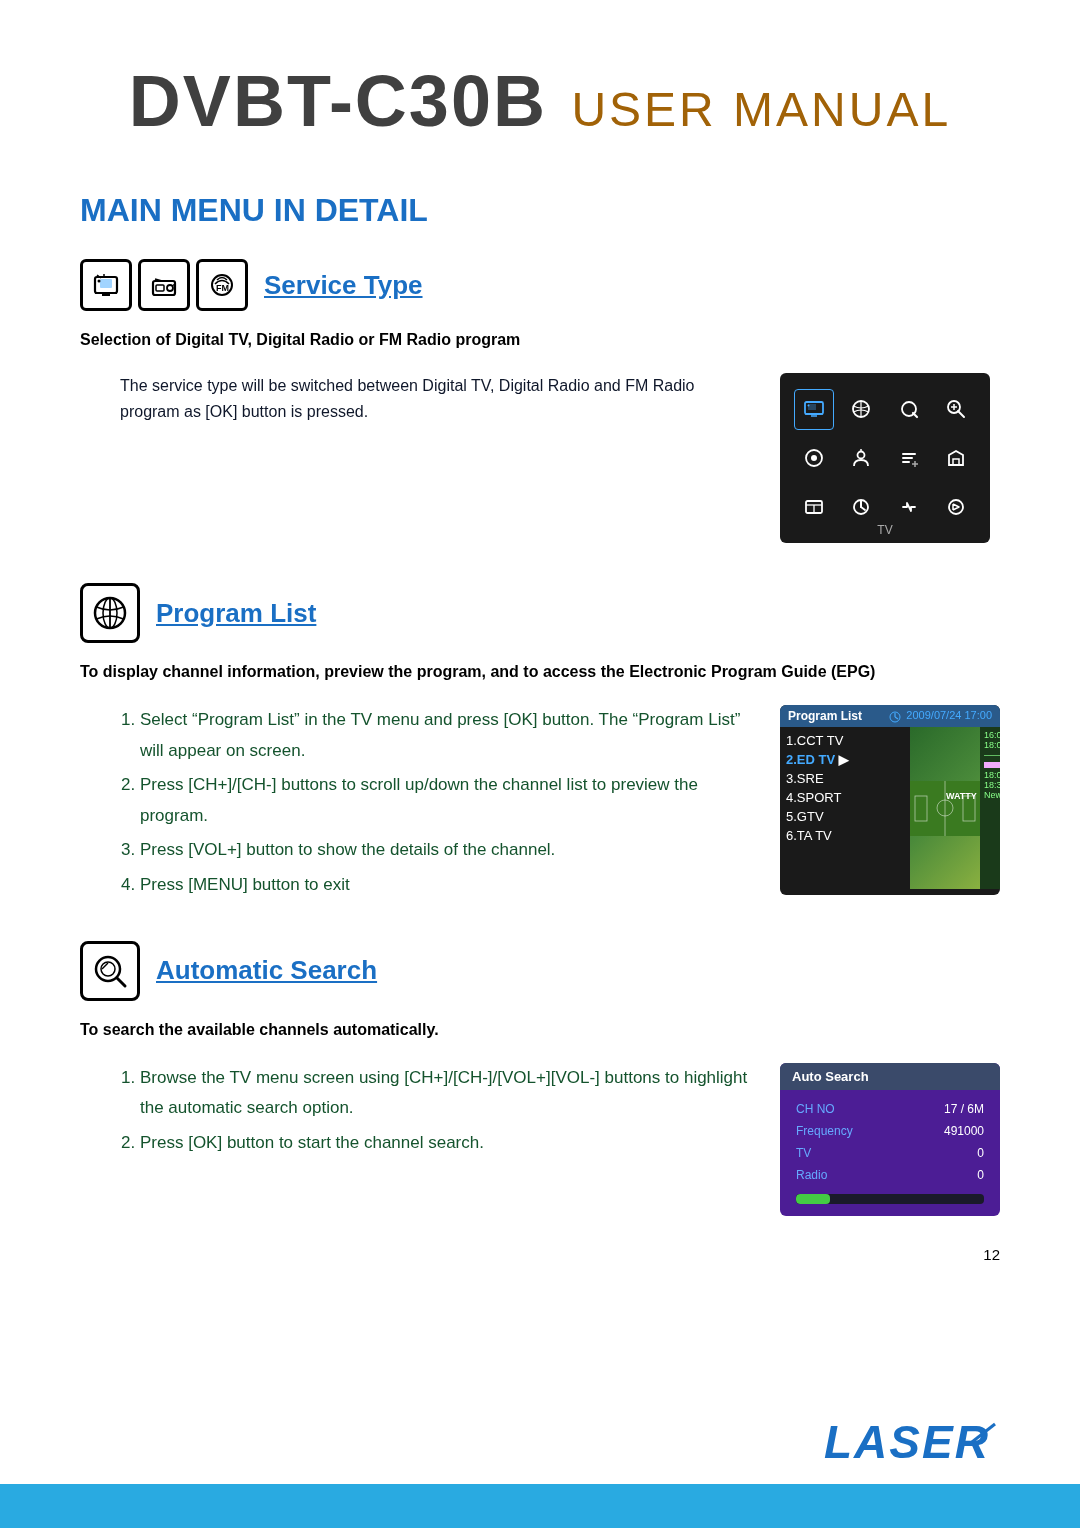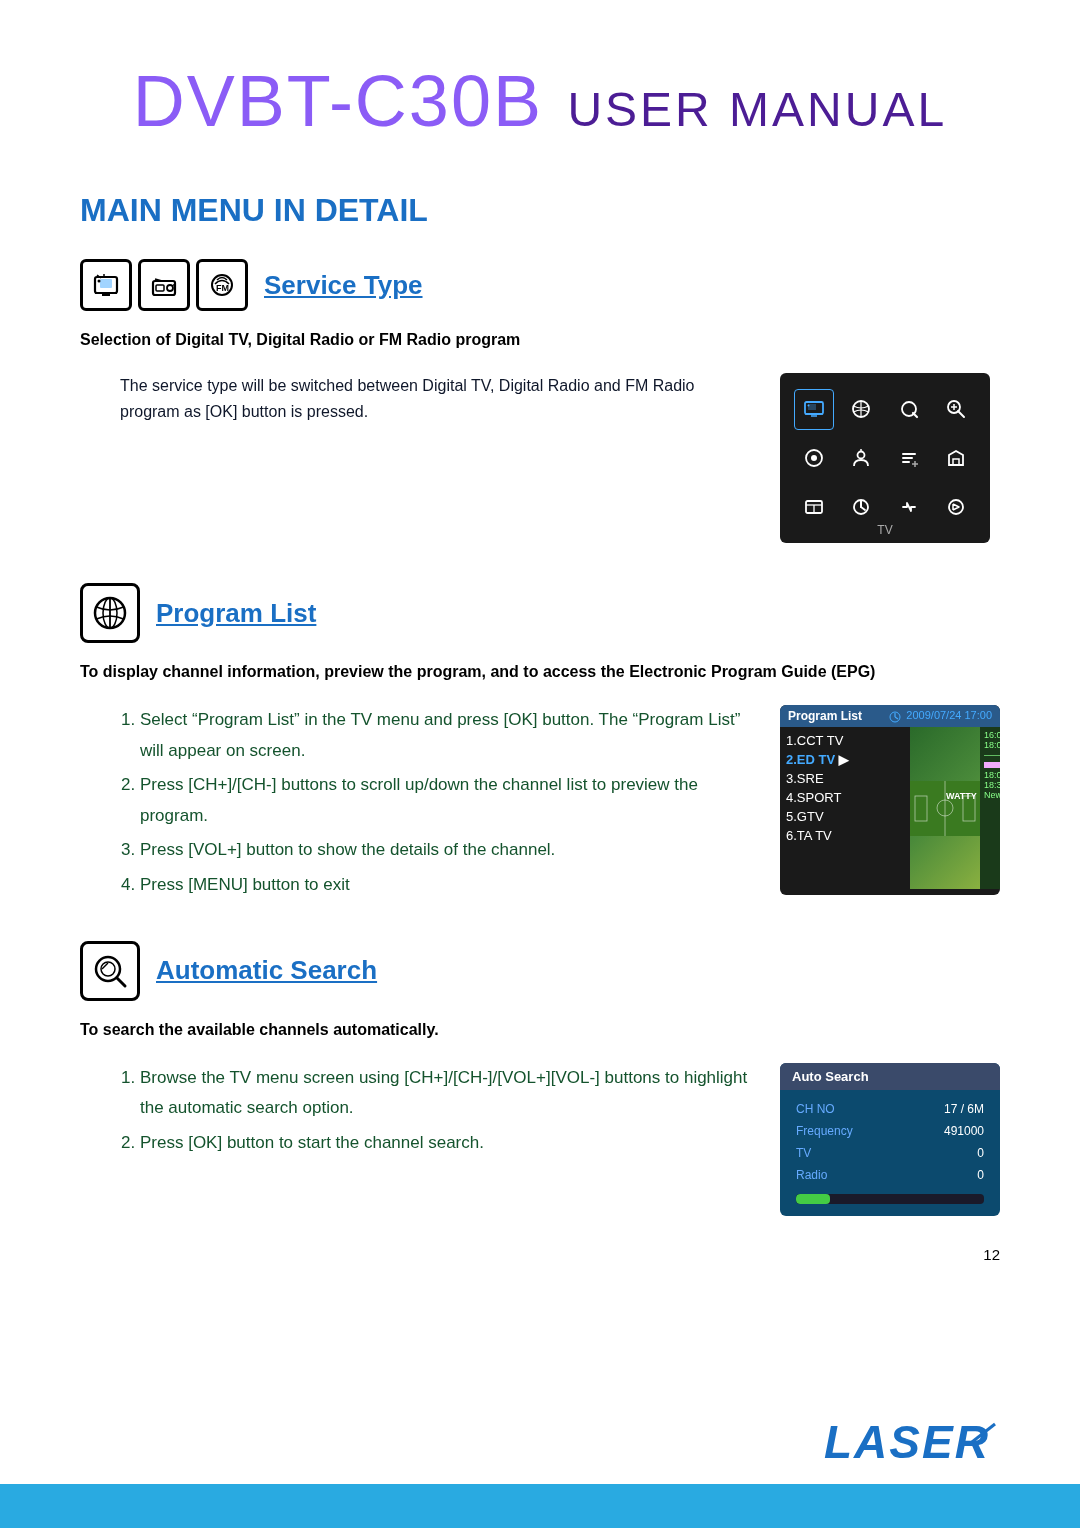--- a/index.html
+++ b/index.html
@@ -20,29 +20,29 @@
     }
 
     
     .title-section {
       text-align: center;
       margin-bottom: 30px;
       padding: 20px 0;
     }
     .title-main {
       font-size: 72px;
-      font-weight: 400;
+      font-weight: 700;
       letter-spacing: 2px;
-      color: #8b5cf6;
+      color: #404040;
       display: inline;
     }
     .title-sub {
       font-size: 48px;
       font-weight: 400;
-      color: #4c1d95;
+      color: #a16207;
       display: inline;
       margin-left: 20px;
       letter-spacing: 3px;
     }
 
     
     .main-menu-heading {
       color: #1a6fc4;
       font-size: 32px;
       font-weight: bold;
@@ -254,21 +254,21 @@
       align-items: center;
       justify-content: center;
       font-size: 30px;
       margin-right: 16px;
       background: #fff;
     }
 
     
     .auto-search-screen {
       width: 220px;
-      background: #0c4a6e;
+      background: #4c1d95;
       border-radius: 6px;
       overflow: hidden;
       font-family: Arial, sans-serif;
       color: #fff;
       flex-shrink: 0;
     }
     .as-header {
       background: #3a4a6a;
       padding: 6px 12px;
       font-size: 13px;

